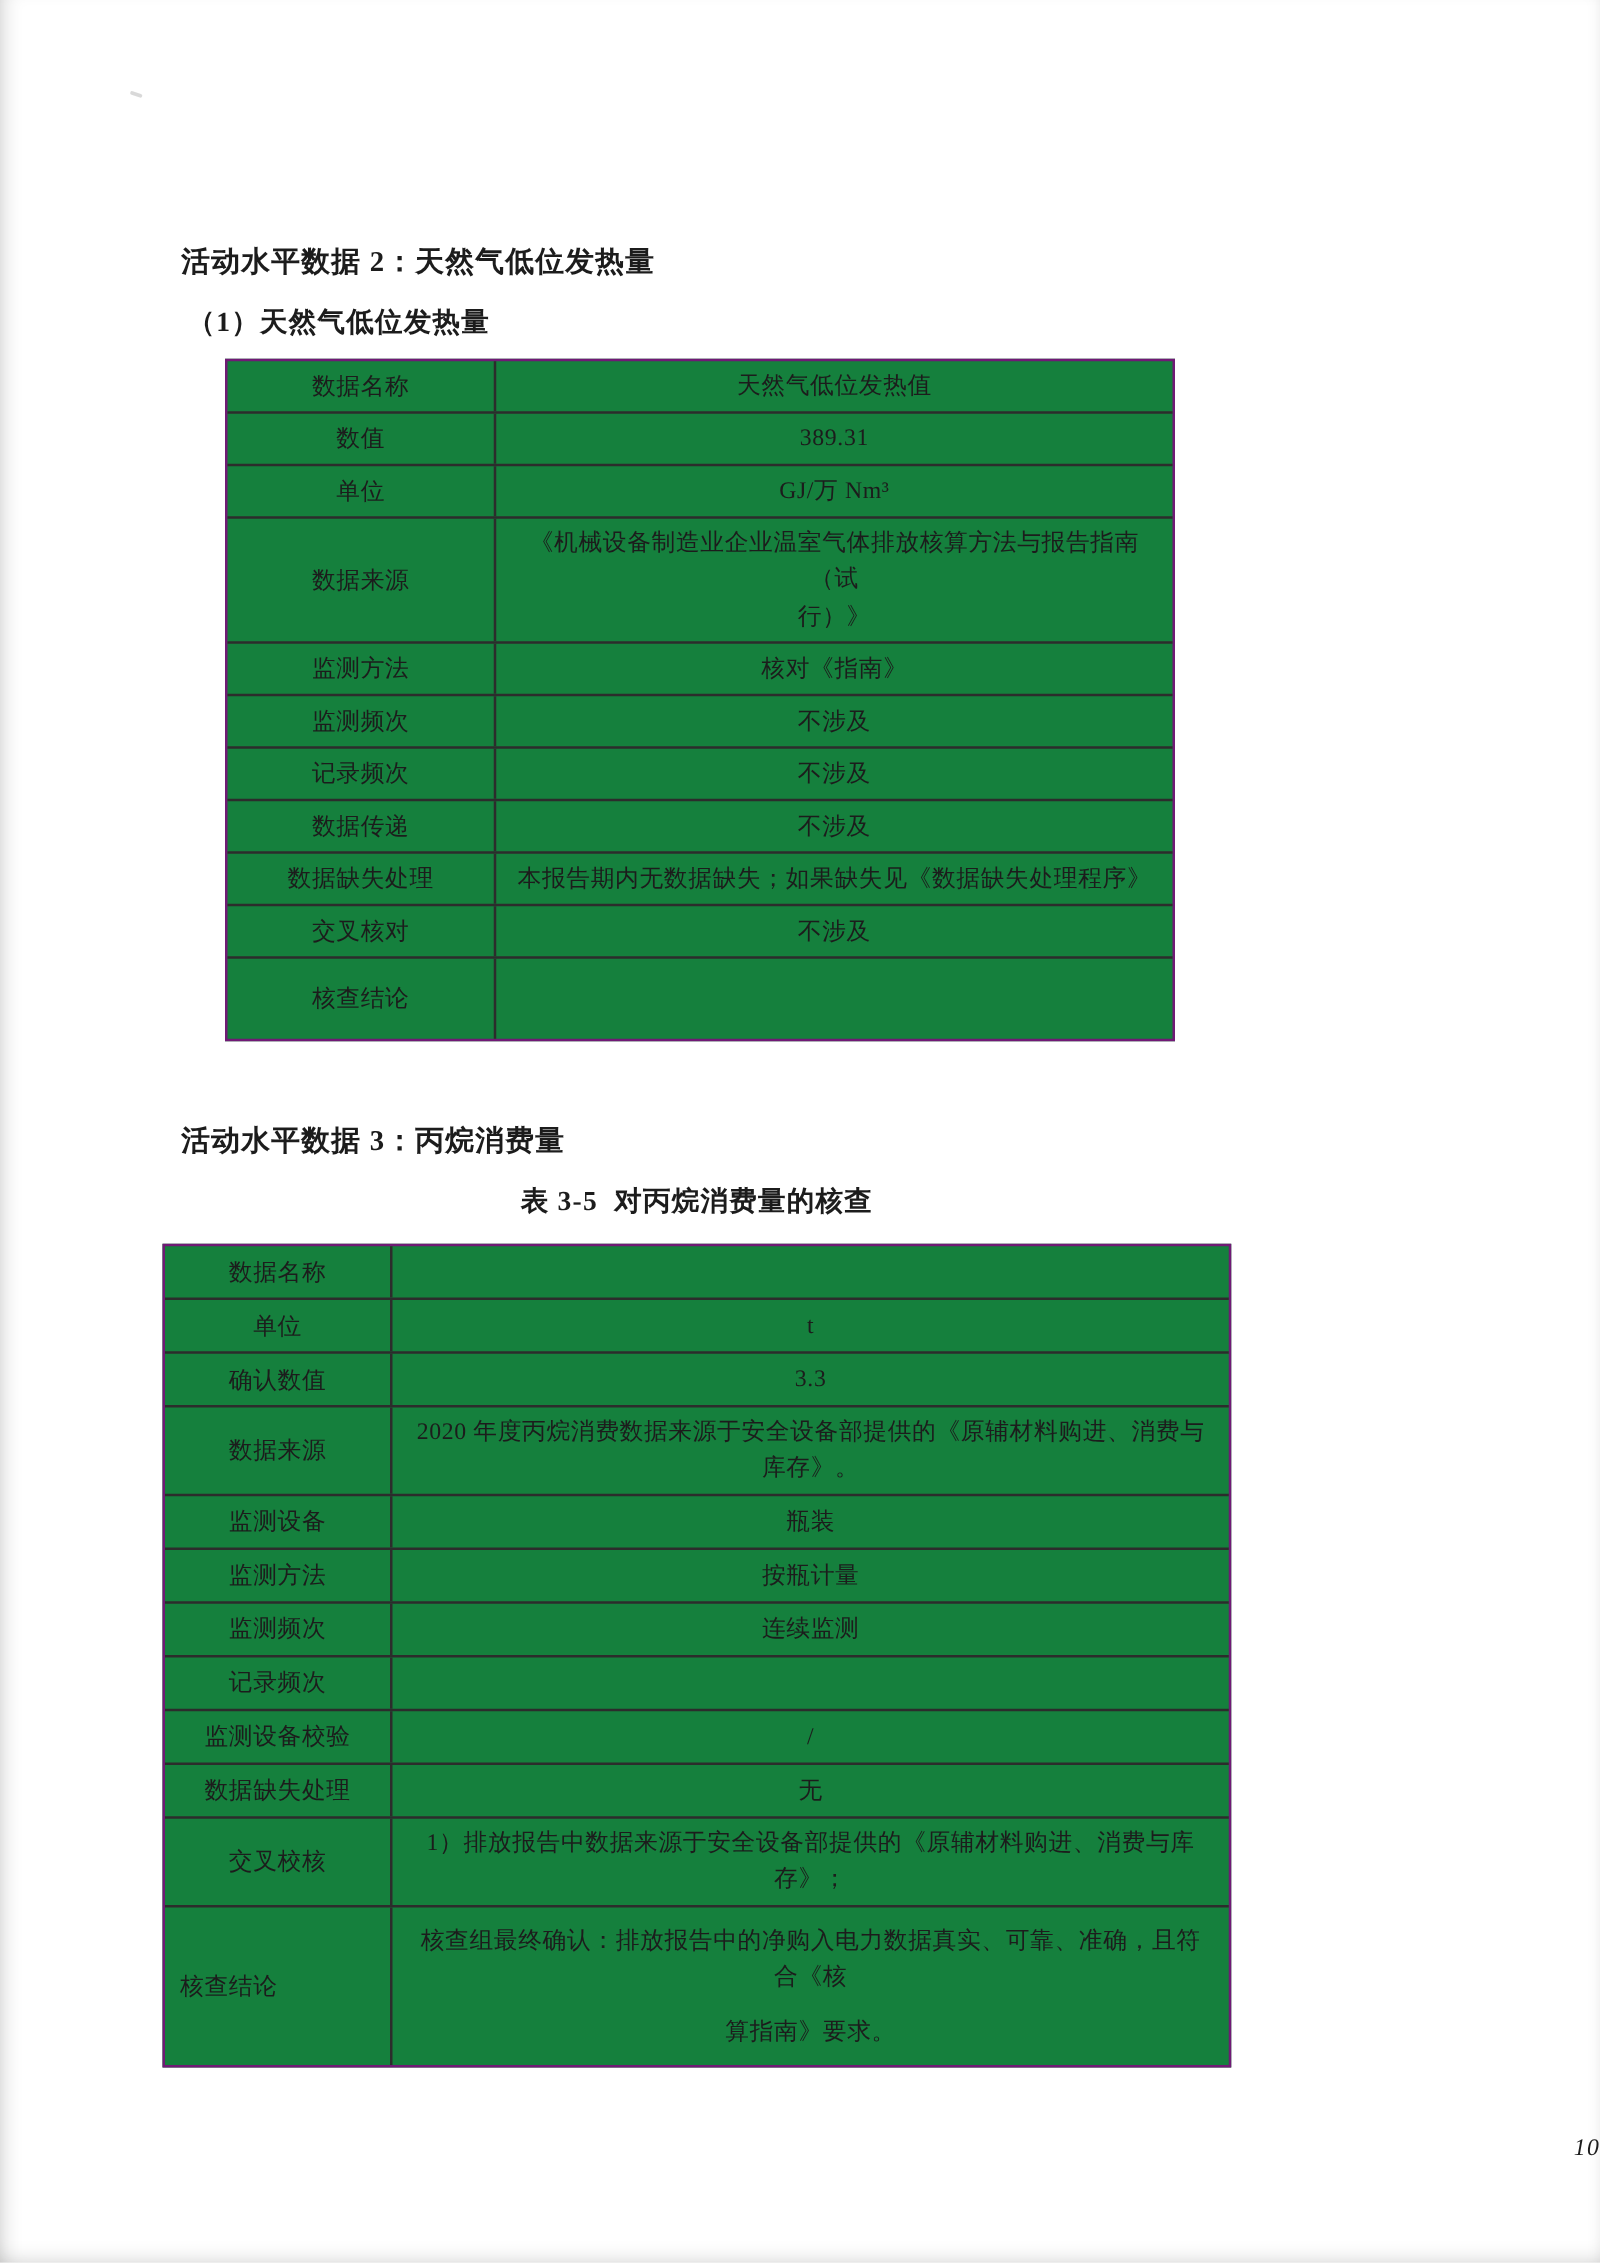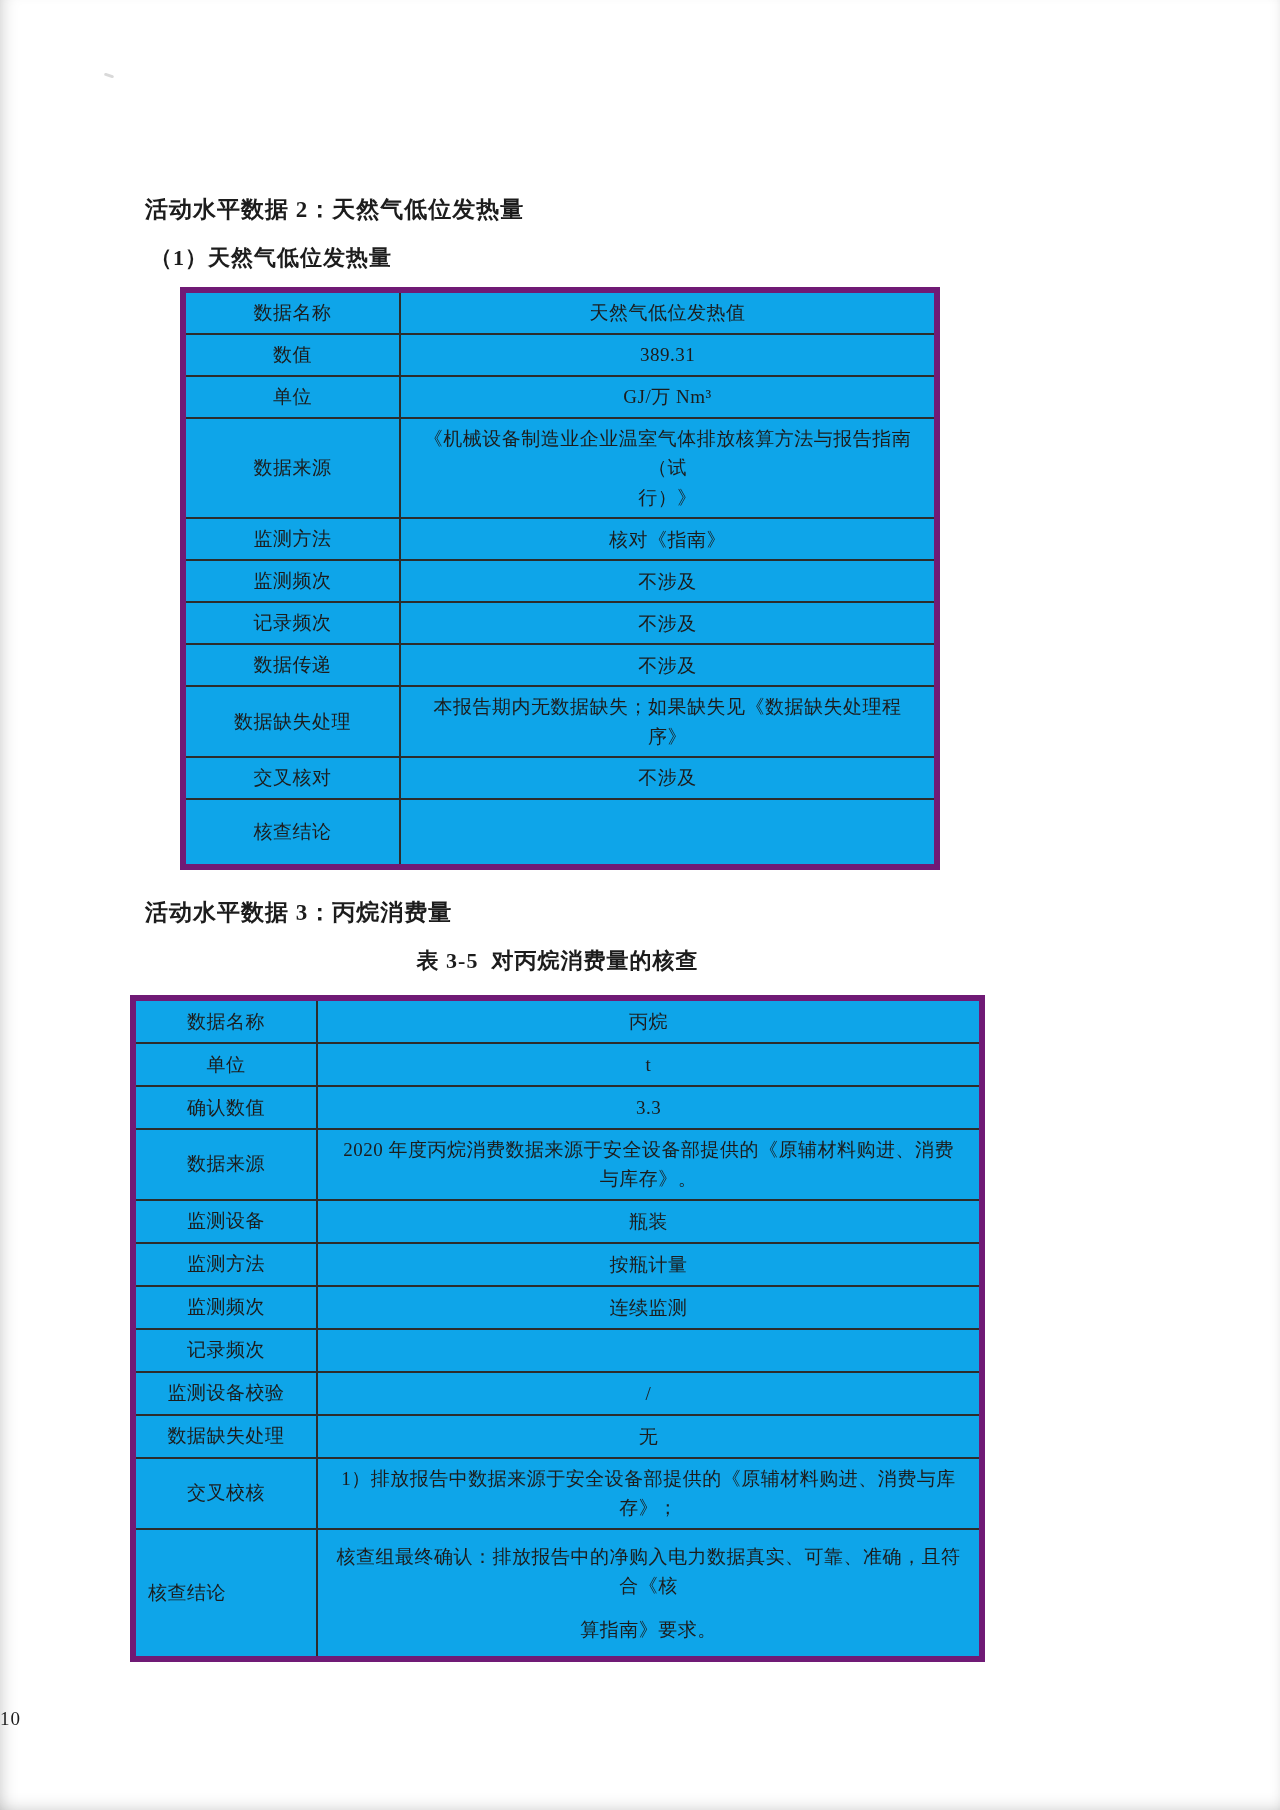--- a/index.html
+++ b/index.html
@@ -31,22 +31,22 @@
   #subheading-a2 { position:absolute; left:150px; top:243px; margin:0;
     font-size:22px; font-weight:700; letter-spacing:1px; white-space:pre;text-align:right; }
   #heading-a3 { top:897px; }
   .caption {
     position:absolute; left:130px; top:946px; width:855px;
     text-align:center; font-size:22px; font-weight:700;
     letter-spacing:1px; white-space:pre-wrap;
   }
   .vtable {
     position:absolute;
-    border:6px solid #701a75;
-    background:#0ea5e9;
+    border:2px solid #701a75;
+    background:#15803d;
     box-sizing:border-box;
   }
   #table-1 { left:180px; top:287px; width:760px; }
   #table-2 { left:130px; top:995px; width:855px; }
   .trow { display:flex; border-top:2px solid #2c2c2c; min-height:40px; }
   .trow:first-child { border-top:none; }
   .tlabel {
     flex:0 0 auto;
     border-right:2px solid #2c2c2c;
     display:flex; align-items:center; justify-content:center;
@@ -67,21 +67,21 @@
   #table-1 .trow:nth-child(4),
   #table-1 .trow:last-child,
   #table-2 .trow:nth-child(11) { min-height:64px; }
   #table-2 .trow:last-child { min-height:100px; }
   #table-2 .trow:last-child .tlabel {
     justify-content:flex-start; text-align:left; padding-left:12px;
   }
   #table-2 .trow:last-child .vline { margin:7px 0; }
   .pagenum {
     position:absolute; left:0; top:1708px; width:100%;
-    text-align:left; font-size:19px; letter-spacing:1px;
+    text-align:right; font-size:19px; letter-spacing:1px;font-style:italic;
   }
 </style>
 </head>
 <body>
 
 <div class="scan-page">
   <div class="artifact"></div>
 
   <h2 class="h-main" id="heading-a2">活动水平数据 2：天然气低位发热量</h2>
 
@@ -154,23 +154,20 @@
       </div>
     </div>
 
   <h2 class="h-main" id="heading-a3">活动水平数据 3：丙烷消费量</h2>
 
   <div class="caption">表 3-5  对丙烷消费量的核查</div>
 
   <div class="vtable" id="table-2">
       <div class="trow">
         <div class="tcell tlabel">数据名称</div>
-        <div class="tcell tvalue">
-          <div class="vline">丙烷</div>
-        </div>
       </div>
       <div class="trow">
         <div class="tcell tlabel">单位</div>
         <div class="tcell tvalue">
           <div class="vline">t</div>
         </div>
       </div>
       <div class="trow">
         <div class="tcell tlabel">确认数值</div>
         <div class="tcell tvalue">

